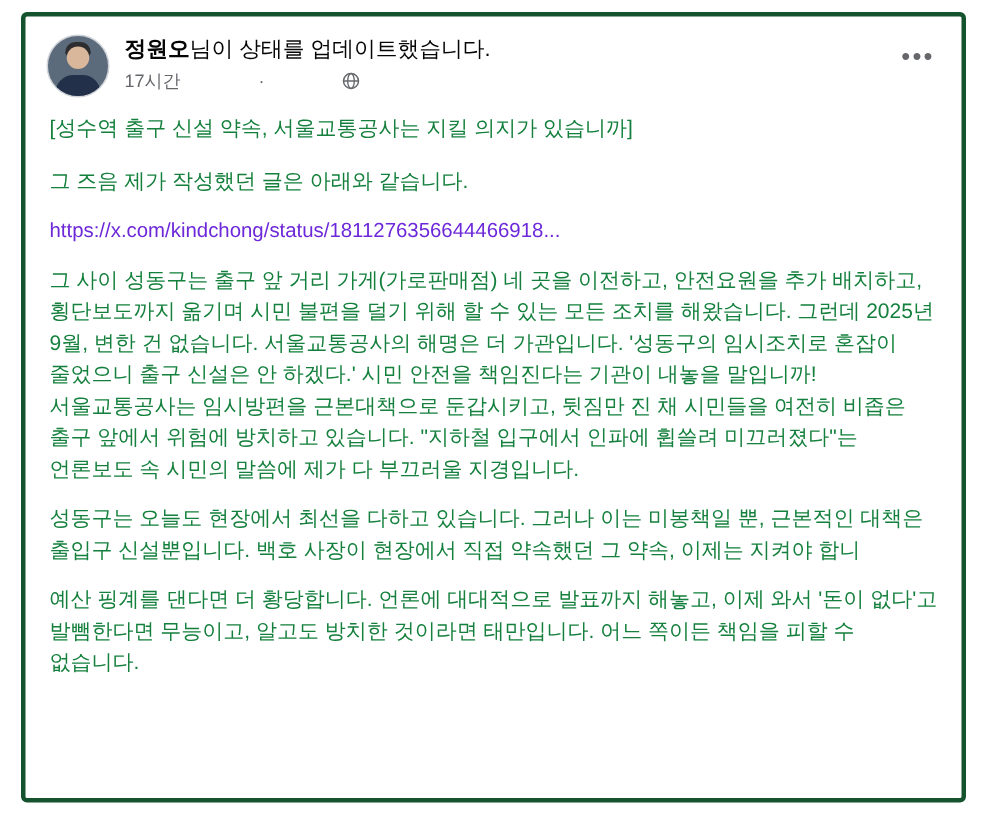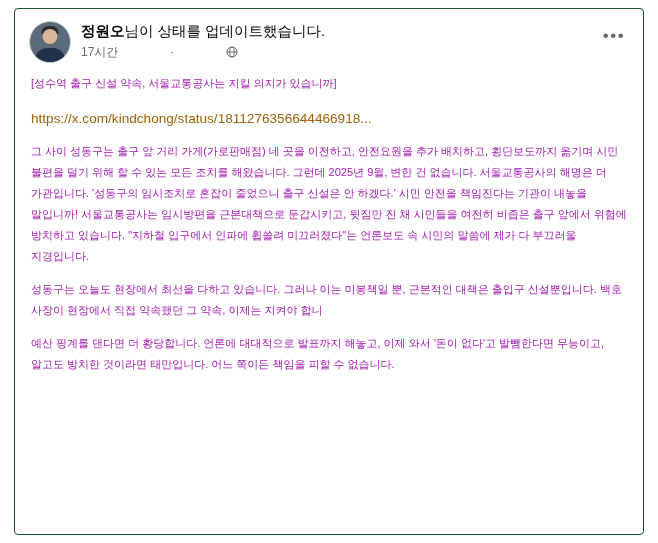--- a/index.html
+++ b/index.html
@@ -16,21 +16,21 @@
     overflow: hidden;
     box-sizing: border-box;
   }
   .card {
     position: absolute;
     left: 14px;
     top: 8px;
     width: 630px;
     height: 527px;
     background: #ffffff;
-    border: 1px solid #14532d;
+    border: 3px solid #14532d;
     border-radius: 4px;
     box-sizing: border-box;
     overflow: hidden;
   }
   
   .post-header {
     display: flex;
     align-items: flex-start;
     padding: 12px 14px 4px 14px;
     box-sizing: border-box;
@@ -130,32 +130,32 @@
     margin-top: 2px;
     user-select: none;
   }
   
   .post-body {
     padding: 6px 16px 10px 16px;
     box-sizing: border-box;
   }
   .post-body p {
     margin: 0 0 12px 0;
-    font-size: 11px;
+    font-size: 14px;
     line-height: 21px;
-    color: #a21caf;
+    color: #15803d;
     text-align: left;
     word-break: keep-all;
   }
   .post-body p.title-line {
     margin-bottom: 14px;
   }
   .post-link {
     display: block;
-    color: #a16207;
+    color: #6d28d9;
     font-size: 13.6px;
     line-height: 21px;
     text-decoration: none;
     margin: 0 0 12px 0;
     cursor: pointer;
     word-break: break-all;
   }
 </style>
 </head>
 <body>
@@ -183,20 +183,21 @@
               <line x1="1" y1="6" x2="11" y2="6" stroke="#65676b" stroke-width="0.9"></line>
             </svg>
           </span>
         </div>
       </div>
       <div class="more-btn">•••</div>
     </div>
 
     <div class="post-body">
       <p class="title-line">[성수역 출구 신설 약속, 서울교통공사는 지킬 의지가 있습니까]</p>
+      <p>그 즈음 제가 작성했던 글은 아래와 같습니다.</p>
       <a class="post-link" href="#">https://x.com/kindchong/status/1811276356644466918...</a>
       <p>그 사이 성동구는 출구 앞 거리 가게(가로판매점) 네 곳을 이전하고, 안전요원을 추가 배치하고, 횡단보도까지 옮기며 시민 불편을 덜기 위해 할 수 있는 모든 조치를 해왔습니다. 그런데 2025년 9월, 변한 건 없습니다. 서울교통공사의 해명은 더 가관입니다. '성동구의 임시조치로 혼잡이 줄었으니 출구 신설은 안 하겠다.' 시민 안전을 책임진다는 기관이 내놓을 말입니까! 서울교통공사는 임시방편을 근본대책으로 둔갑시키고, 뒷짐만 진 채 시민들을 여전히 비좁은 출구 앞에서 위험에 방치하고 있습니다. "지하철 입구에서 인파에 휩쓸려 미끄러졌다"는 언론보도 속 시민의 말씀에 제가 다 부끄러울 지경입니다.</p>
       <p>성동구는 오늘도 현장에서 최선을 다하고 있습니다. 그러나 이는 미봉책일 뿐, 근본적인 대책은 출입구 신설뿐입니다. 백호 사장이 현장에서 직접 약속했던 그 약속, 이제는 지켜야 합니</p>
       <p>예산 핑계를 댄다면 더 황당합니다. 언론에 대대적으로 발표까지 해놓고, 이제 와서 '돈이 없다'고 발뺌한다면 무능이고, 알고도 방치한 것이라면 태만입니다. 어느 쪽이든 책임을 피할 수 없습니다.</p>
     </div>
 
   </div>
 </div>
 
 </body></html>

